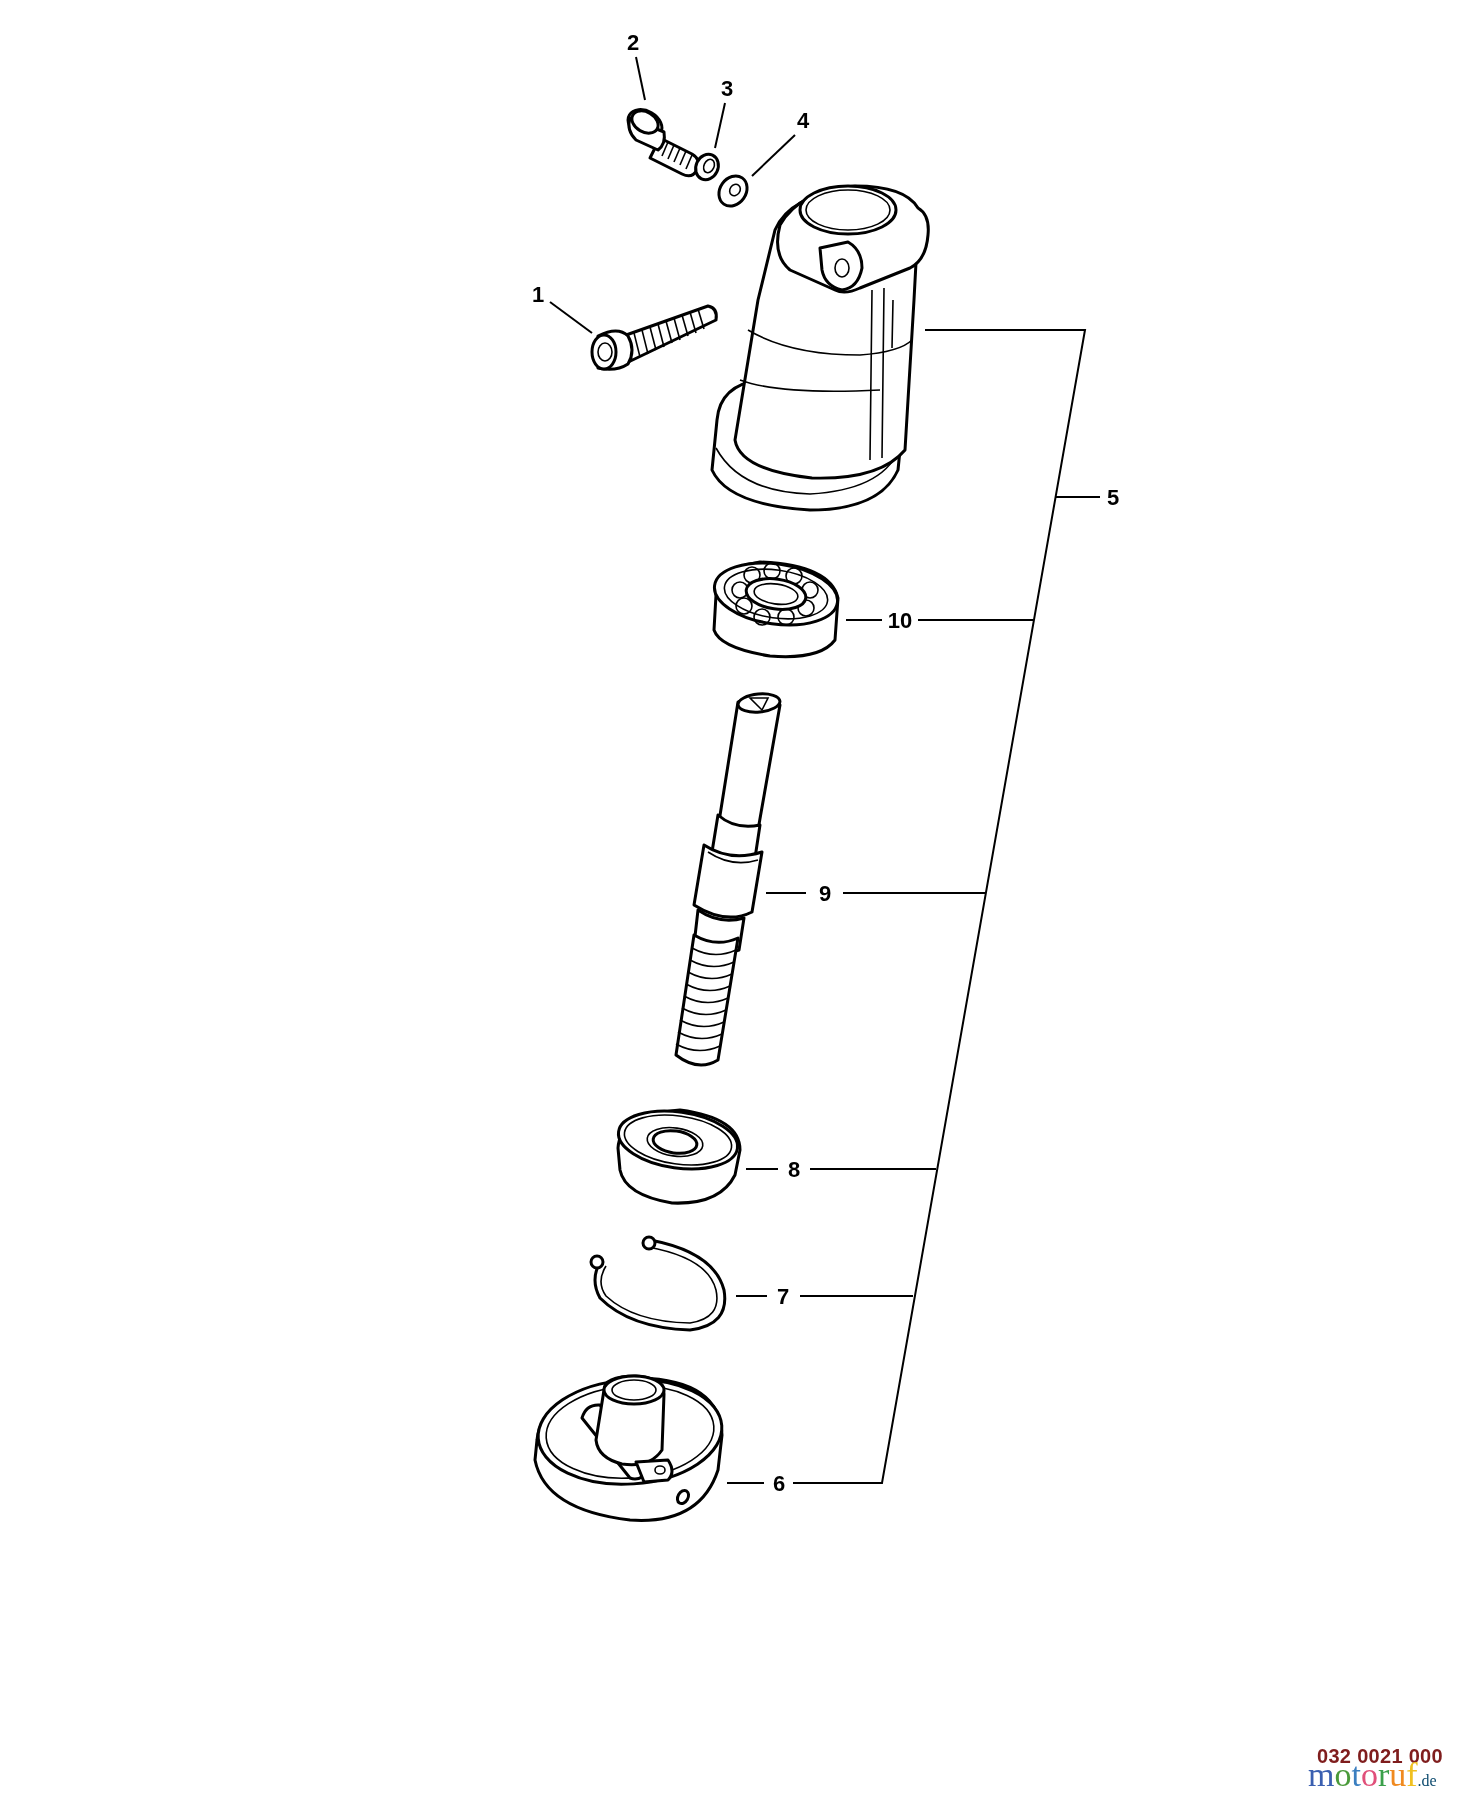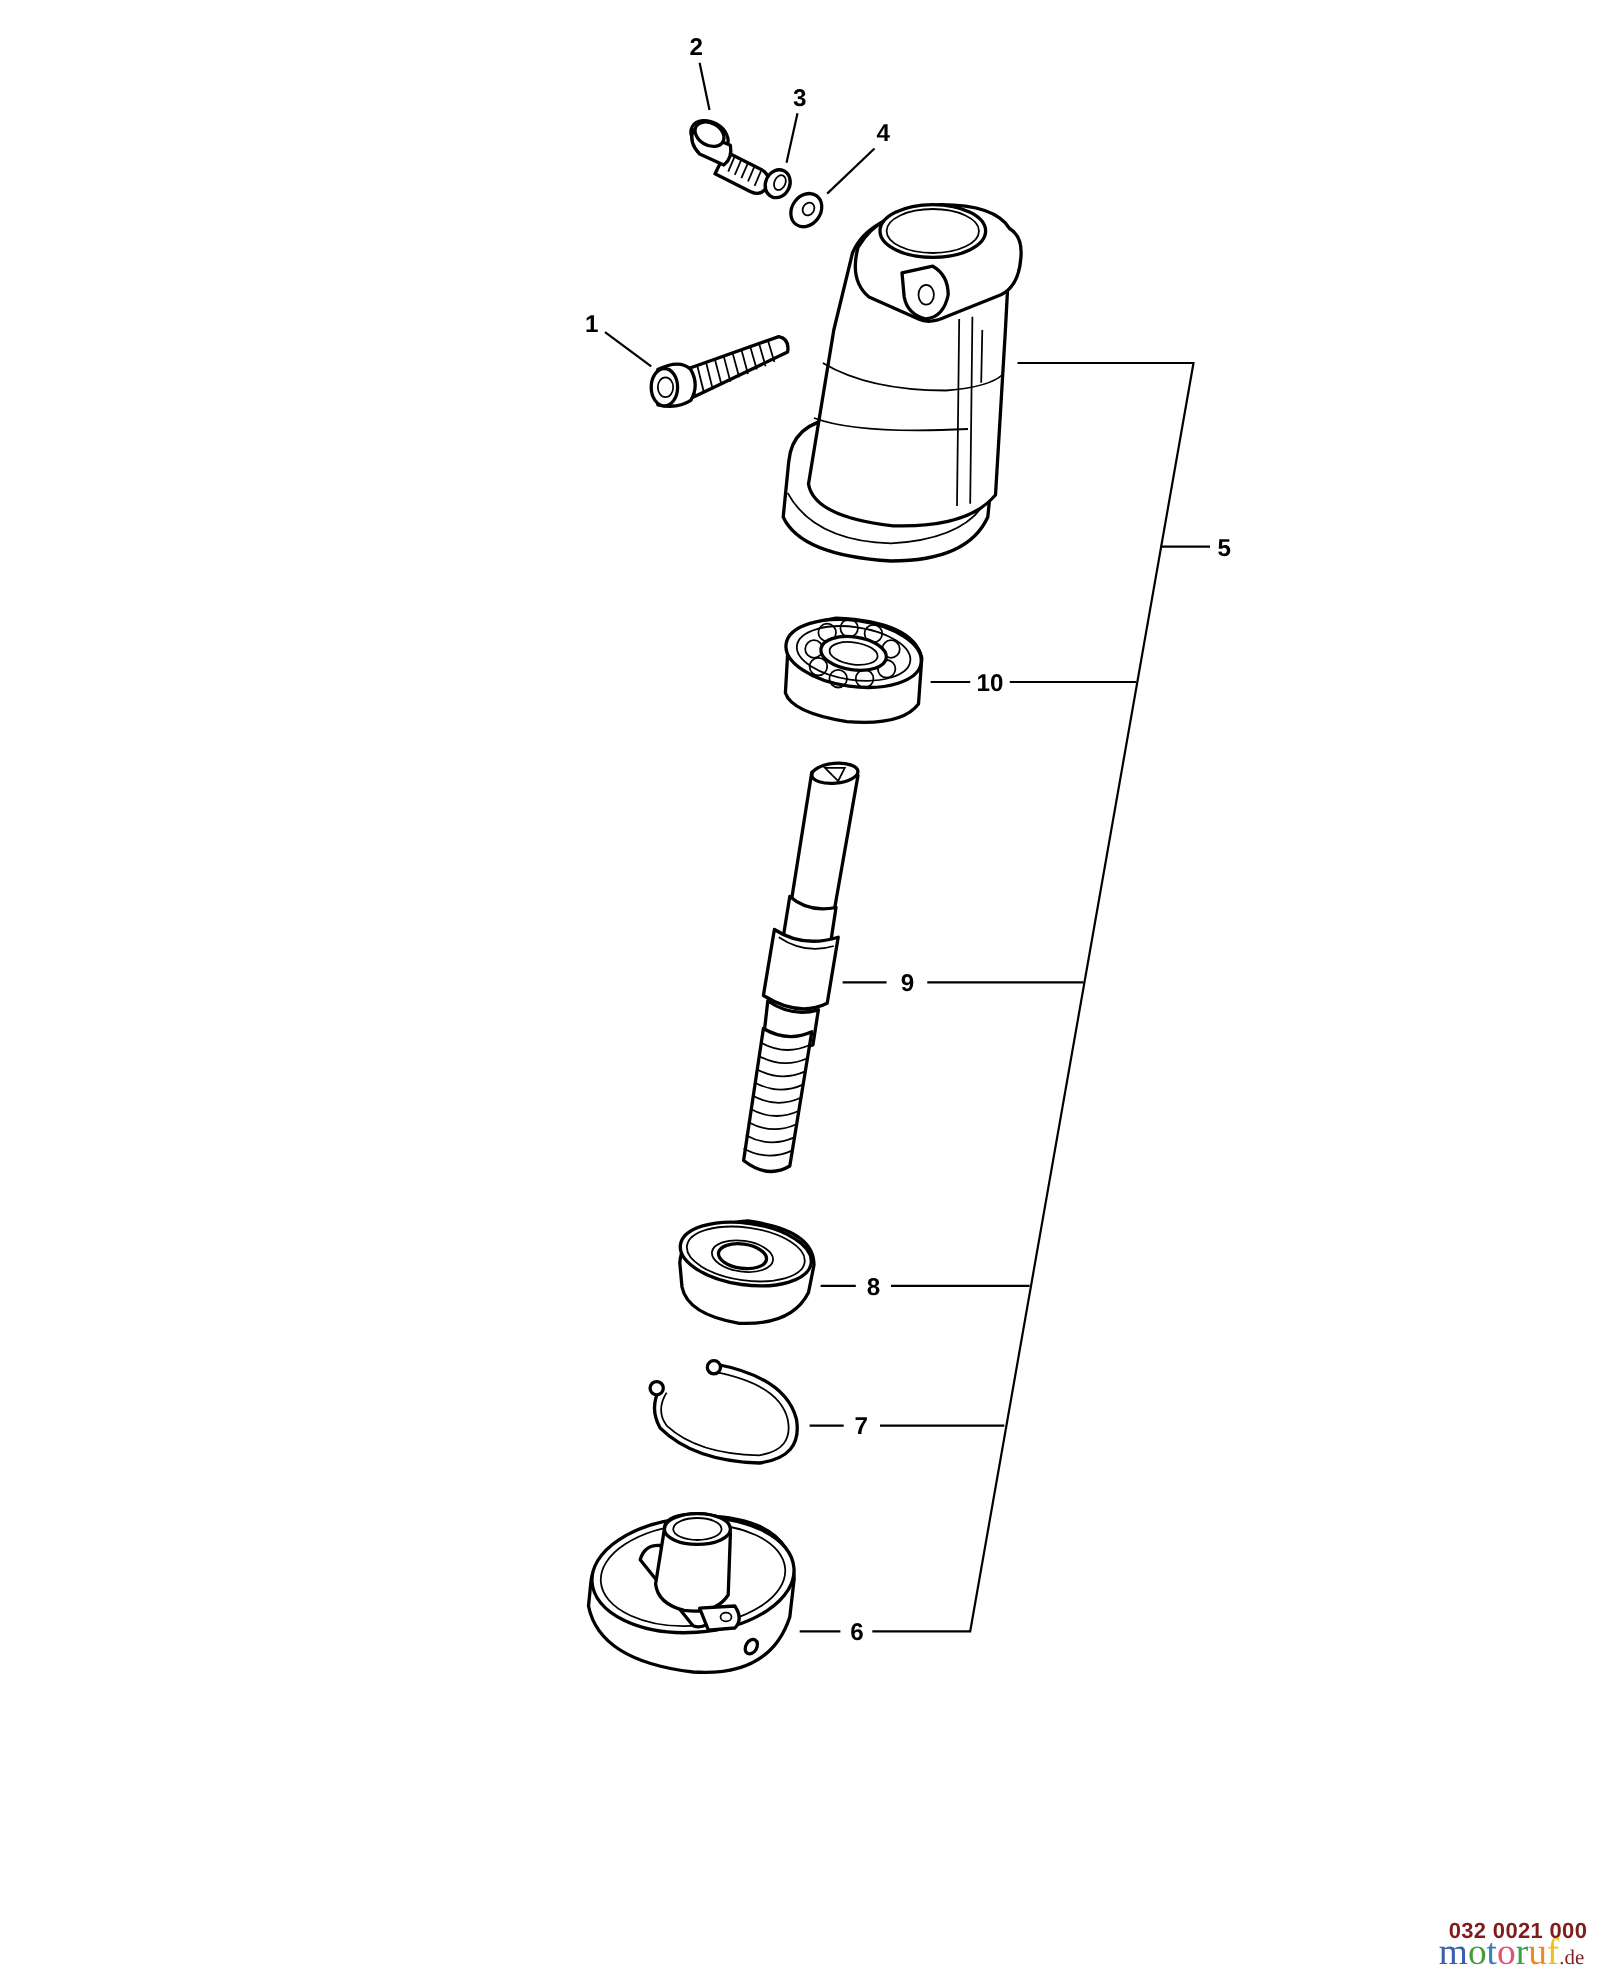--- a/index.html
+++ b/index.html
@@ -5,21 +5,21 @@
   html, body { margin: 0; padding: 0; background: #ffffff; }
   body { width: 1468px; height: 1800px; position: relative; overflow: hidden; font-family: "Liberation Sans", sans-serif; }
   #diagram { position: absolute; left: 0; top: 0; width: 1468px; height: 1800px; }
   .callout { font-family: "Liberation Sans", sans-serif; font-weight: bold; font-size: 22px; fill: #000; }
   .ln { stroke: #000; stroke-width: 2; fill: none; }
   .part { stroke: #000; stroke-width: 3; fill: #fff; stroke-linejoin: round; stroke-linecap: round; }
   .thin { stroke: #000; stroke-width: 1.6; fill: none; }
   .drawing-no { position: absolute; left: 1317px; top: 1745px; font-family: "Liberation Sans", sans-serif; font-weight: bold; font-size: 20px; color: #7f1d1d; letter-spacing: 0.3px; }
   .wm { position: absolute; left: 1308px; top: 1758px; font-family: "Liberation Serif", serif; font-size: 34px; line-height: 34px; white-space: nowrap; }
   .wm span { display: inline-block; }
-  .wm .tld { font-size: 19px; color: #7f1d1d; }
+  .wm .tld { font-size: 16px; color: #0c4a6e; }
 </style>
 </head>
 <body>
 
 <svg id="diagram" viewBox="0 0 1468 1800" xmlns="http://www.w3.org/2000/svg">
 
   <g>
     <path class="part" d="M660 138 l32 16 q10 6 5 16 q-5 9 -15 4 l-32 -16 z"></path>
     <g class="thin">
       <line x1="668" y1="142" x2="662" y2="156"></line>

